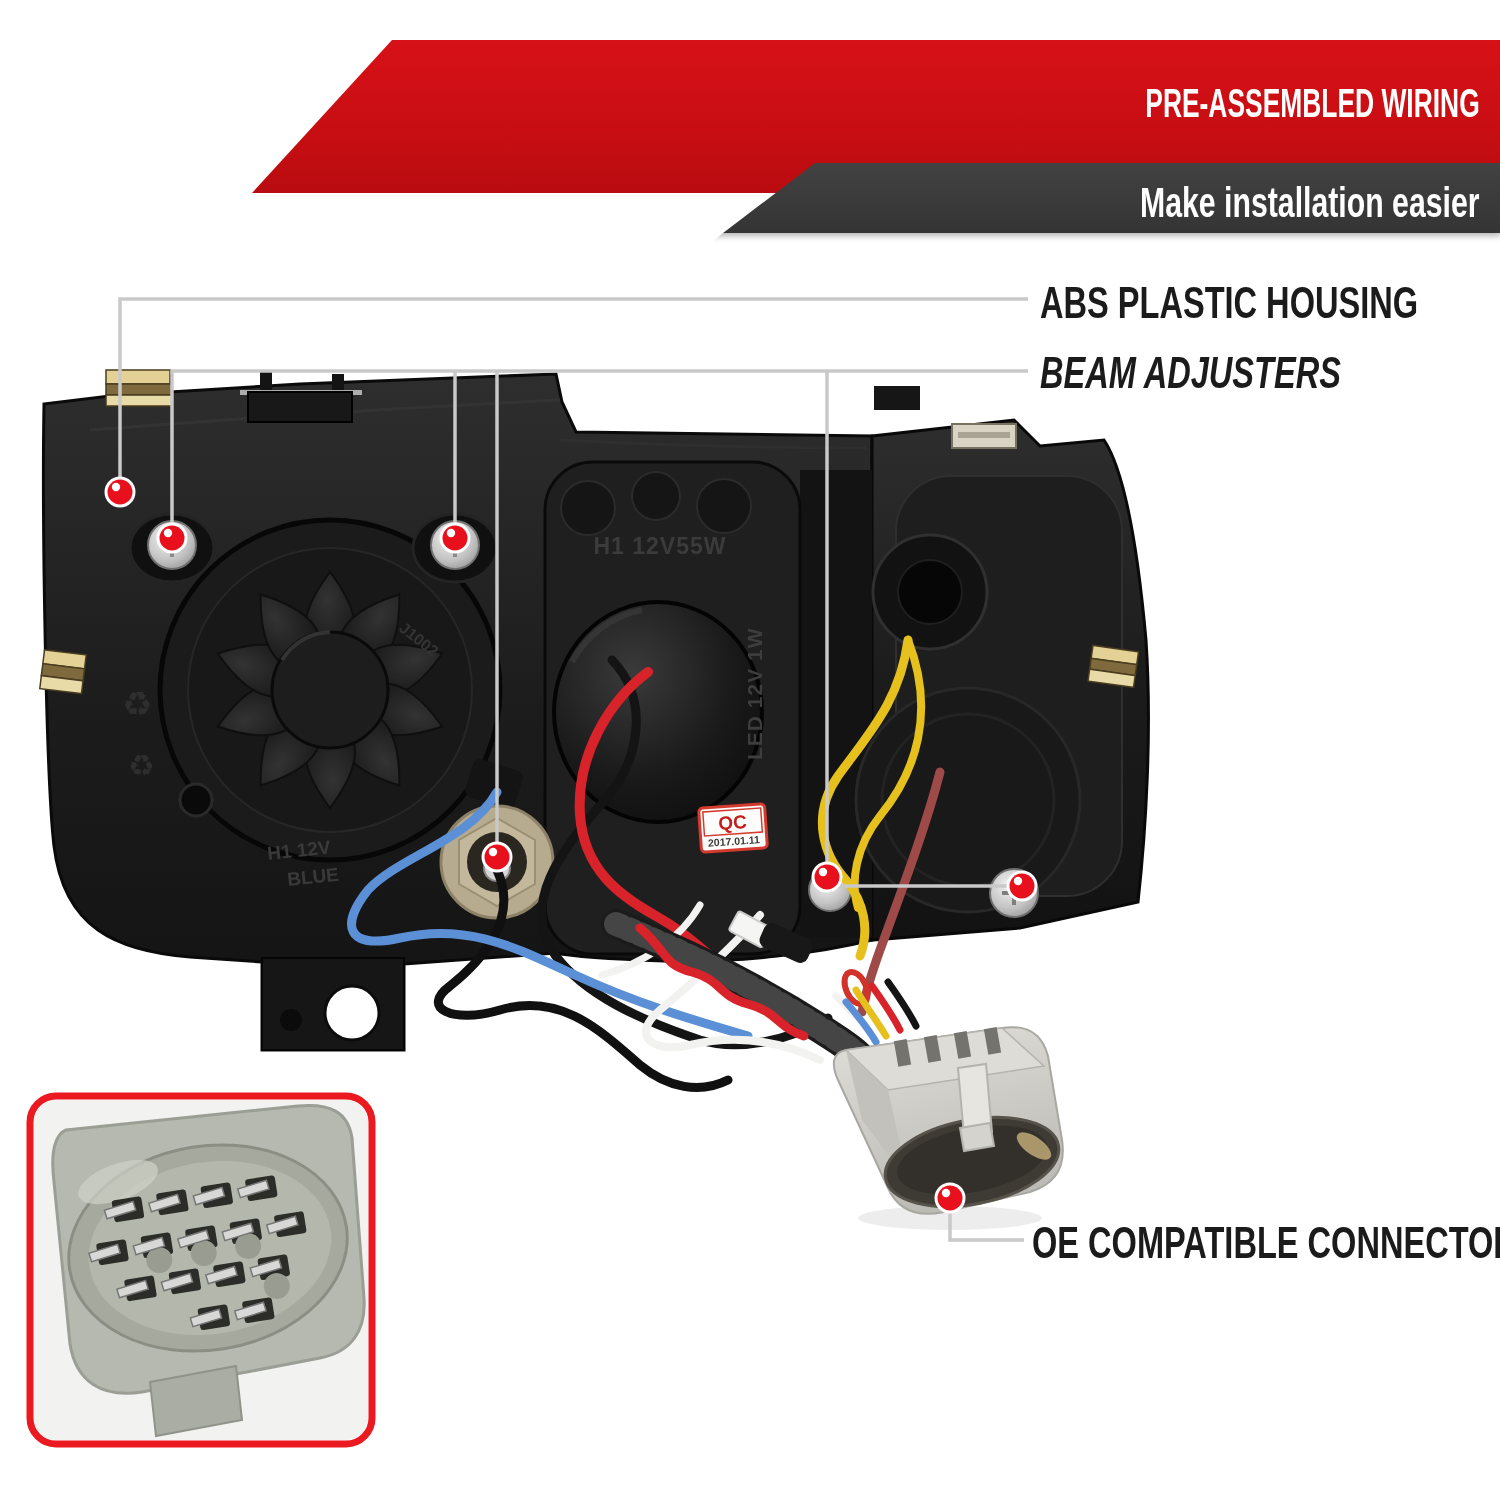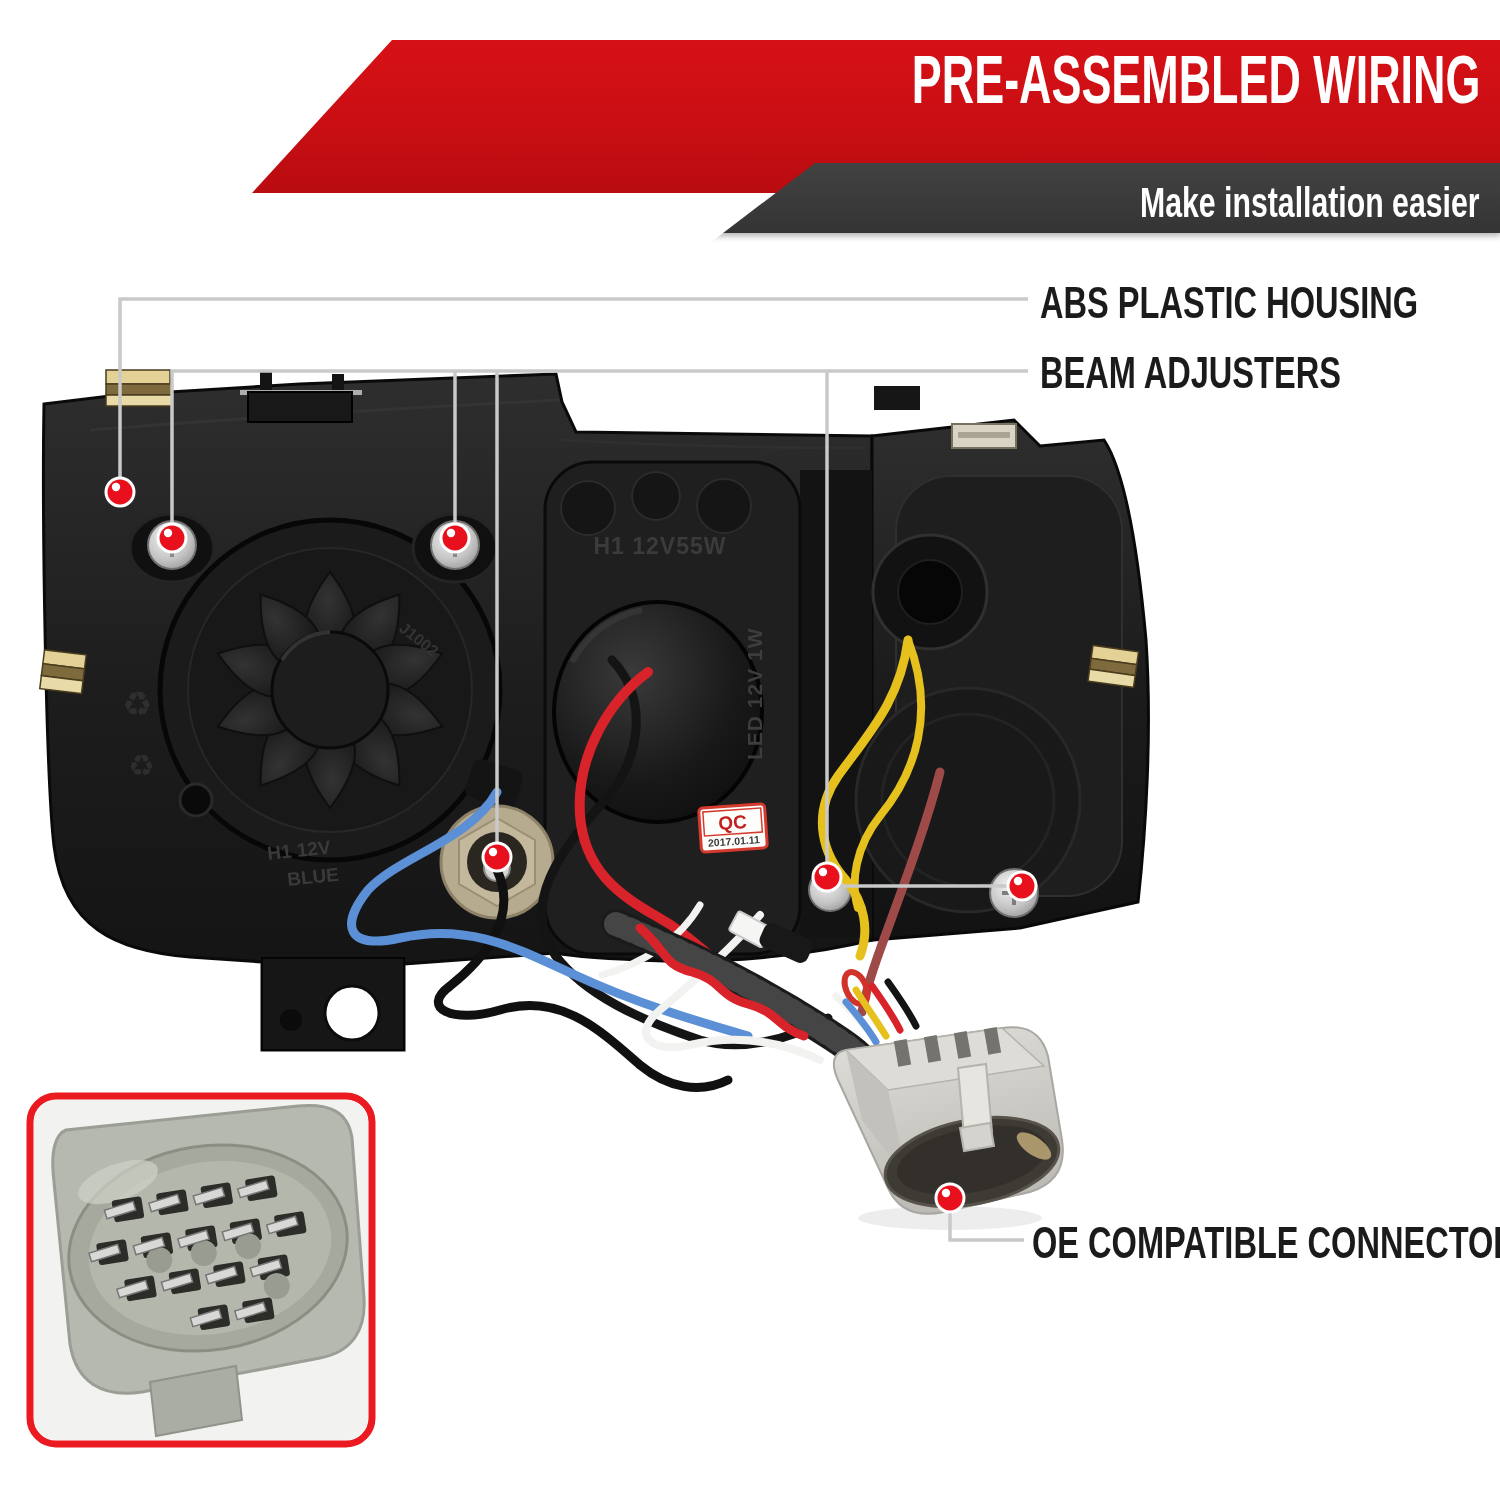--- a/index.html
+++ b/index.html
@@ -17,37 +17,37 @@
     z-index:20;
   }
   .banner-gray{
     position:absolute;left:710px;top:163px;width:790px;height:70px;
     background:linear-gradient(180deg,#424242 0%,#343434 100%);
     clip-path:polygon(105px 0,790px 0,790px 80px,0 80px);
     filter:drop-shadow(1px 3px 3px rgba(0,0,0,.30));
     z-index:21;
   }
   .banner-red .txt{
-    position:absolute;right:20px;top:0;height:126px;display:flex;align-items:flex-start;
-    color:#fff;font-weight:bold;font-size:68px;letter-spacing:0px;white-space:nowrap;
+    position:absolute;right:20px;top:0;height:126px;display:flex;align-items:center;
+    color:#fff;font-weight:bold;font-size:40px;letter-spacing:0px;white-space:nowrap;
   }
   .banner-gray .txt{
     position:absolute;right:20px;top:0;height:80px;display:flex;align-items:center;
     color:#fff;font-weight:bold;font-size:42px;white-space:nowrap;
   }
   .sqz{display:inline-block;transform:scaleX(.66);transform-origin:right center;}
   .sqz2{display:inline-block;transform:scaleX(.72);transform-origin:right center;}
   
   .callout-label{
     position:absolute;color:#1b1b1b;font-weight:bold;font-size:44px;line-height:44px;
     white-space:nowrap;z-index:15;
   }
   .callout-label .sqzl{display:inline-block;transform:scaleX(.74);transform-origin:left center;}
   .lbl-abs{left:1040px;top:281px;}
-  .lbl-beam{left:1040px;top:351px;}
+  .lbl-beam{left:1040px;top:351px;font-style:italic;}
   .lbl-oe{left:1032px;top:1221px;}
 </style>
 </head>
 <body>
 
 <div class="stage">
 
 <svg width="1500" height="1500" viewBox="0 0 1500 1500">
   <defs>
     <linearGradient id="bodyGrad" x1="0" y1="0" x2="0" y2="1">

